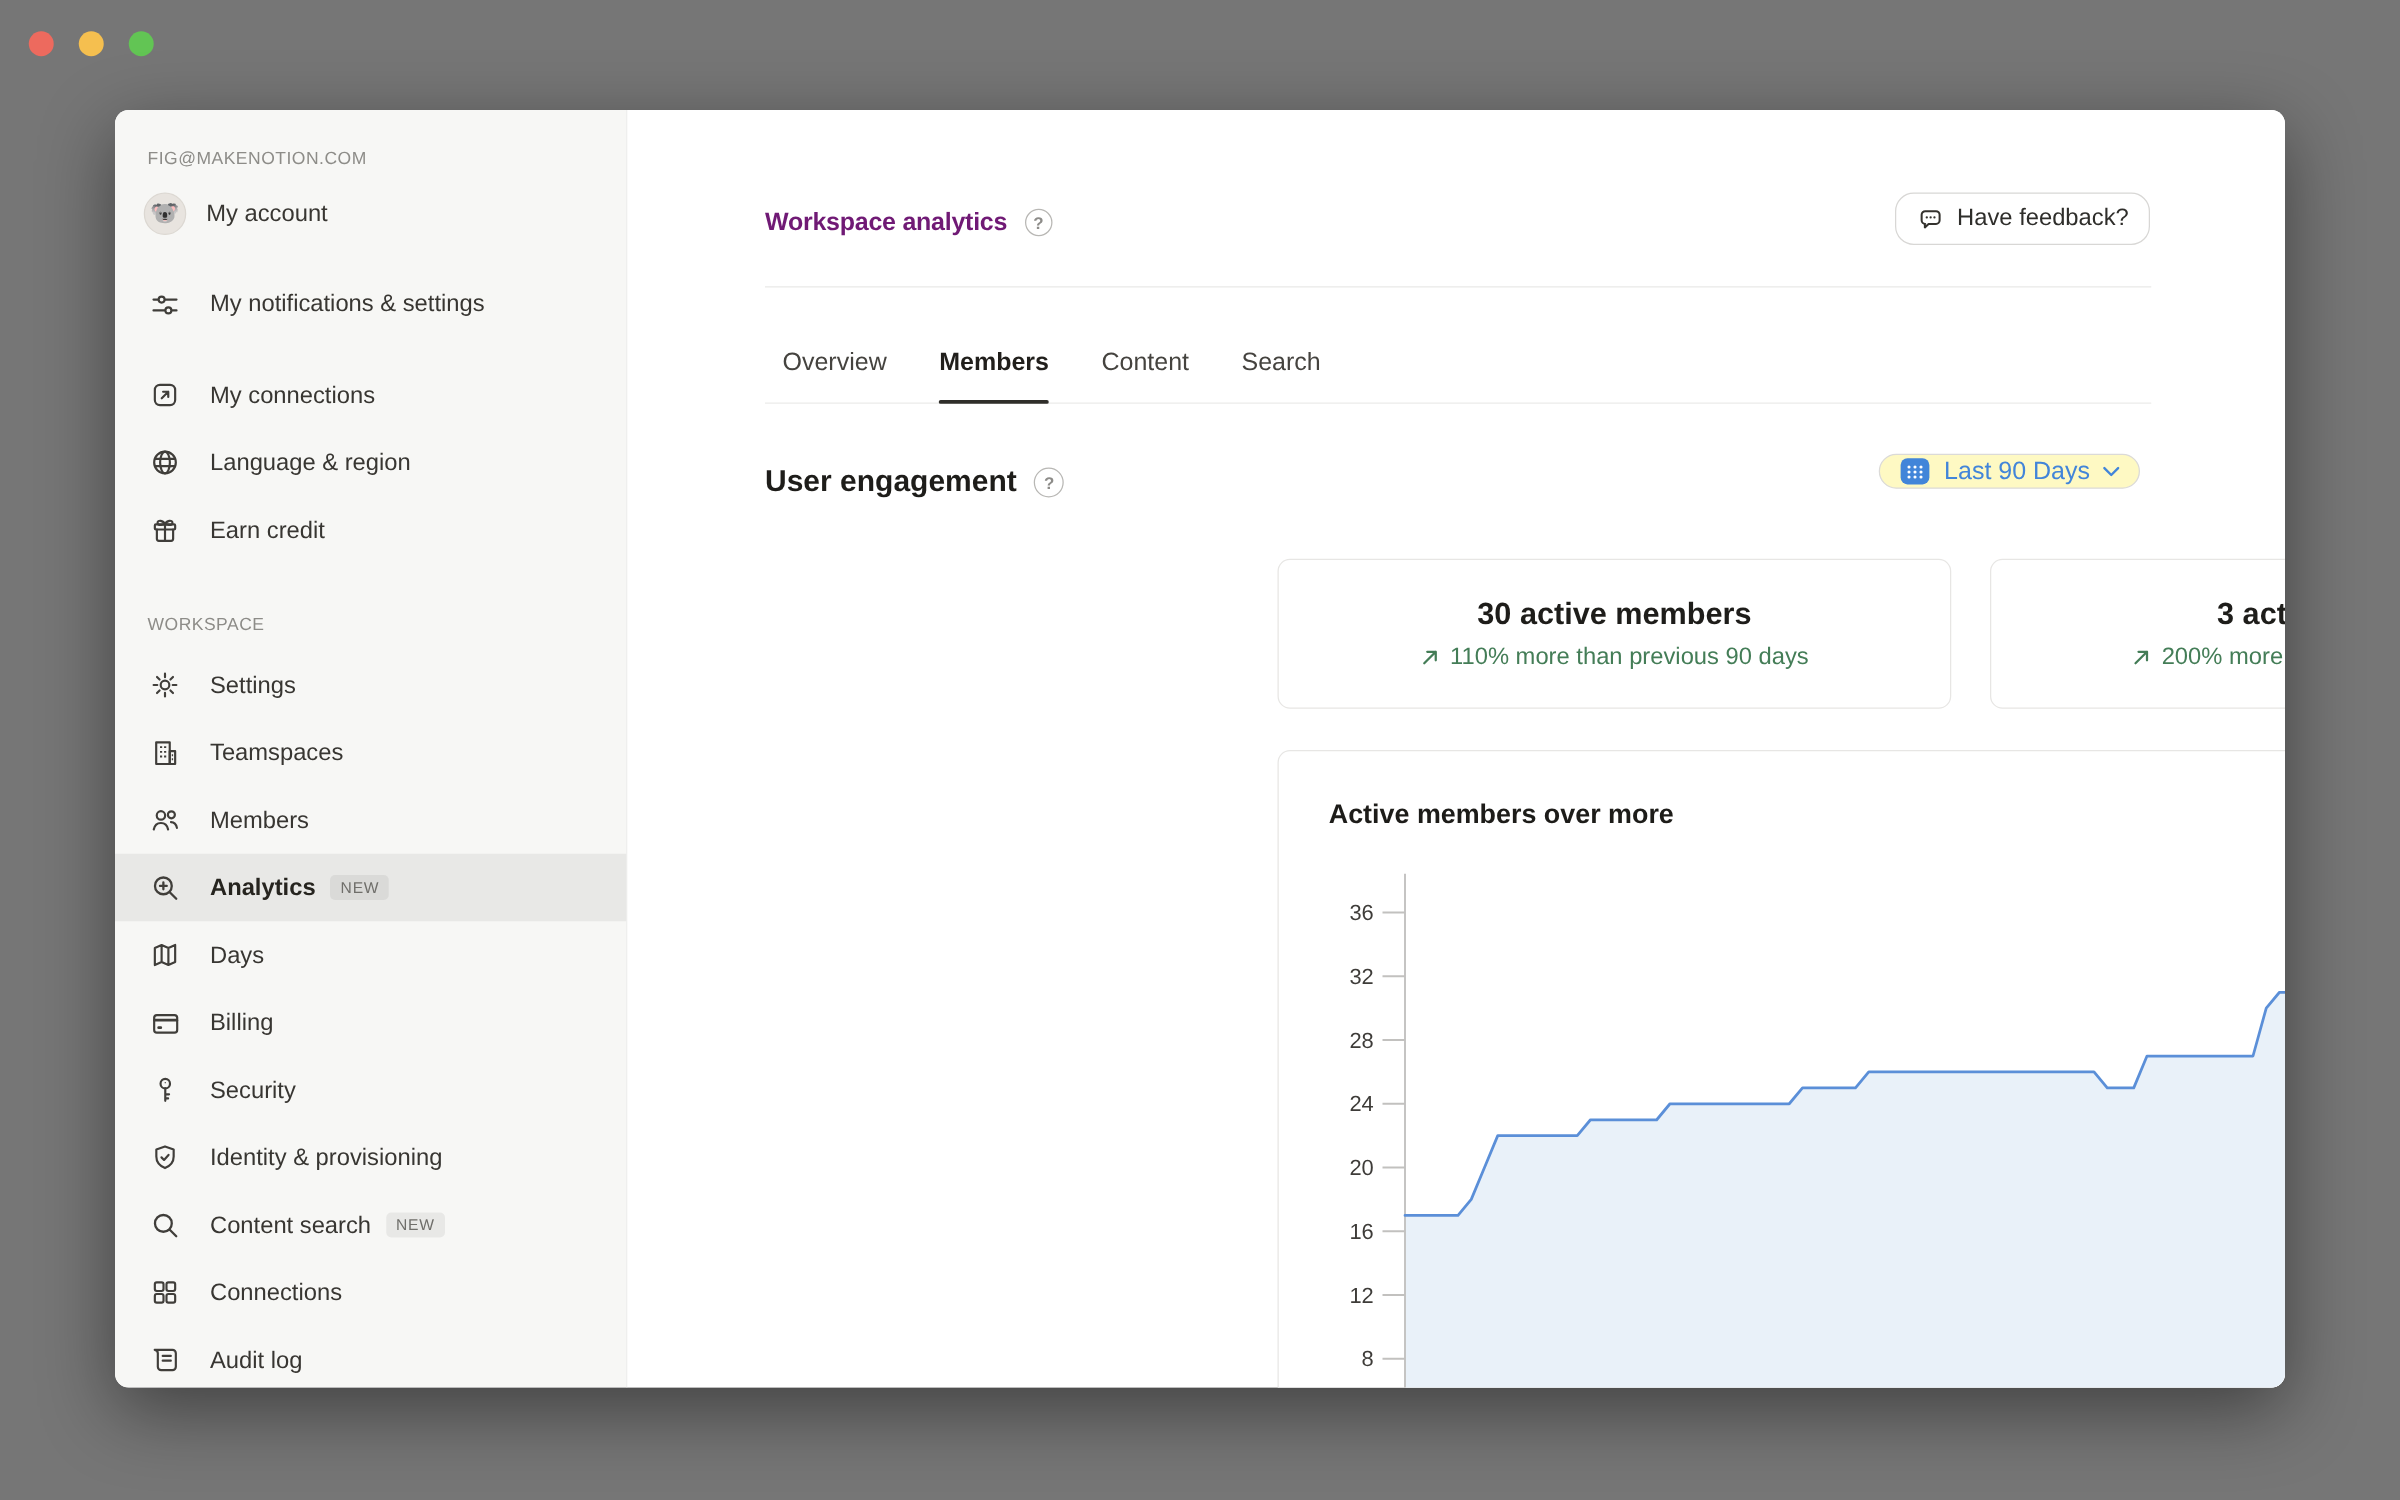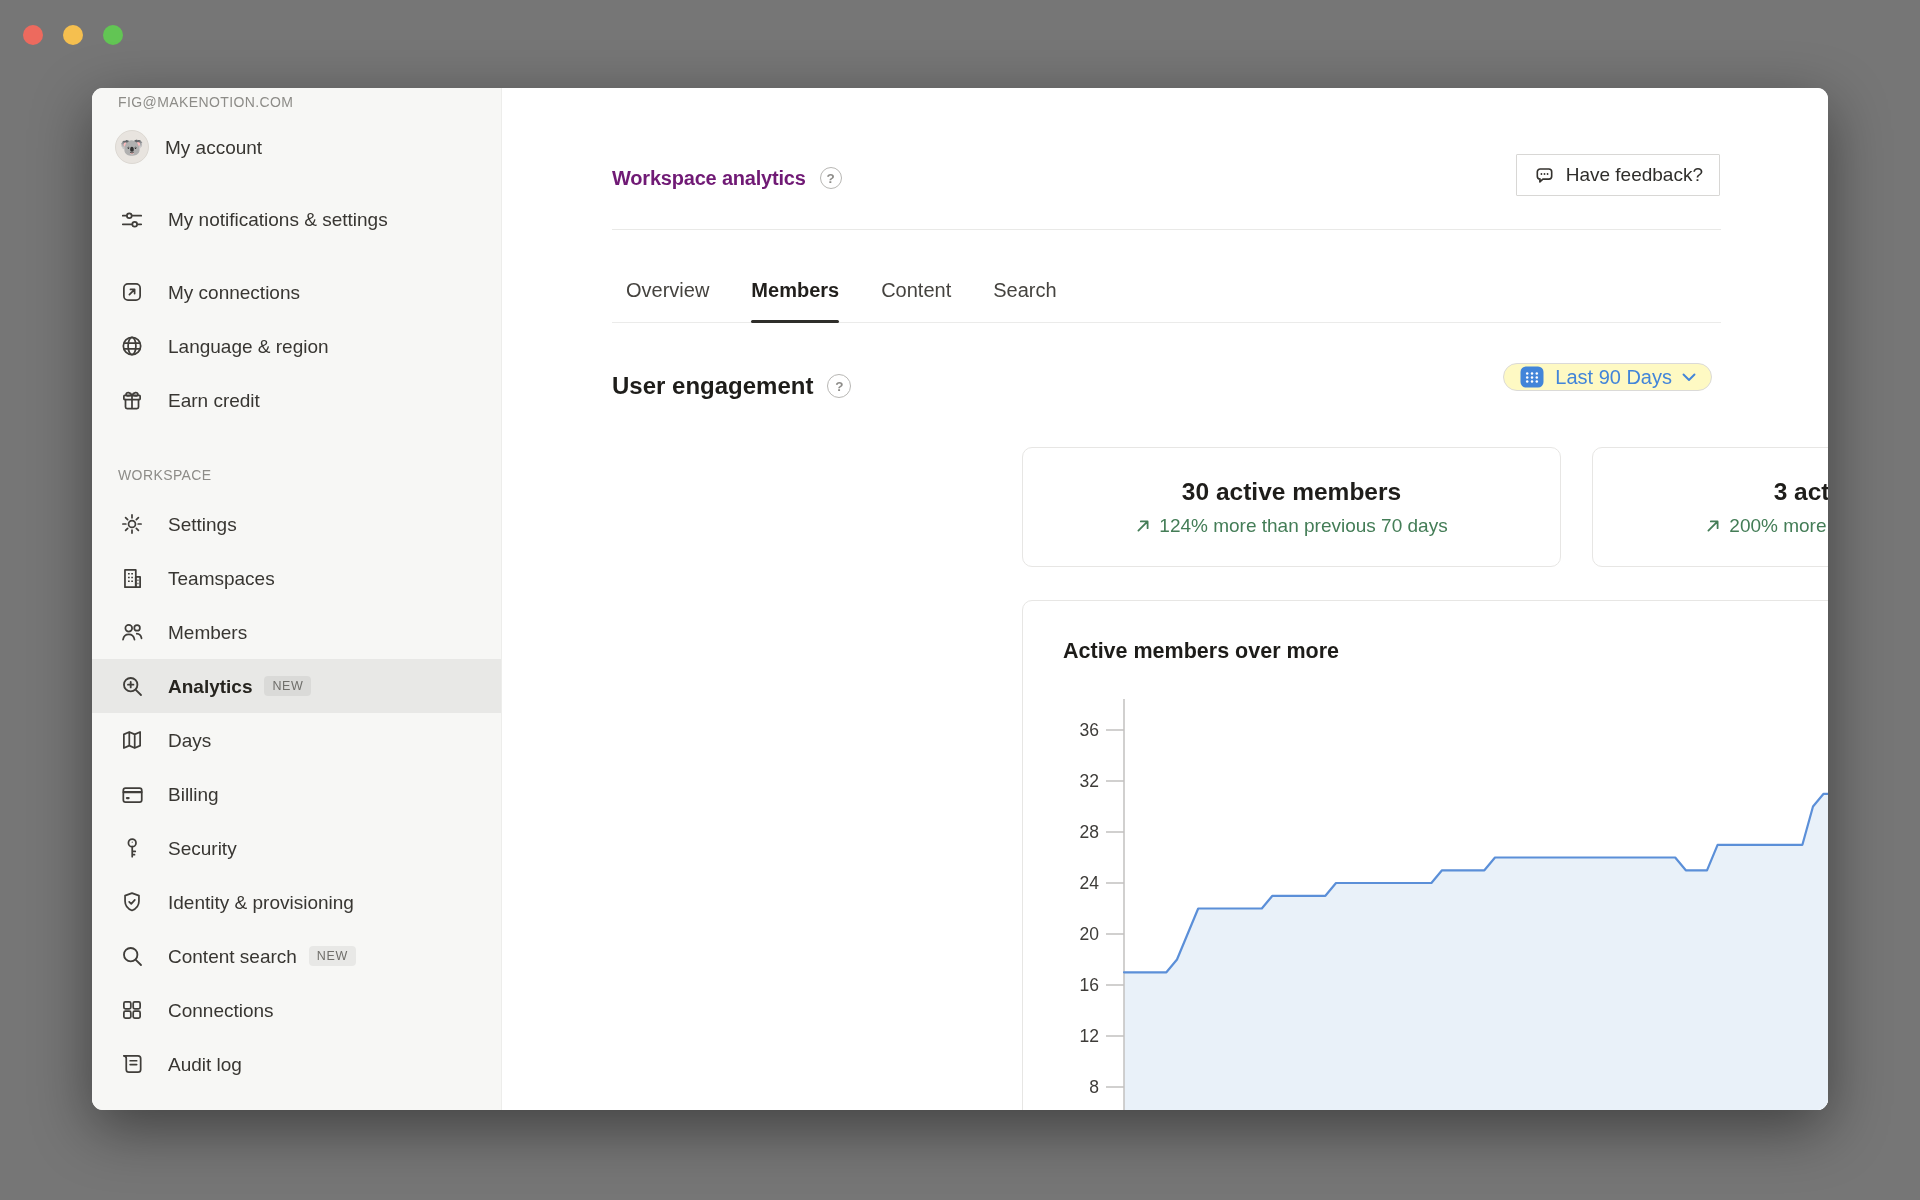--- a/index.html
+++ b/index.html
@@ -20,21 +20,21 @@
   .window {
     position:absolute; left:92px; top:88px; width:1736px; height:1022px;
     background:#ffffff; border-radius:11px; overflow:hidden;
     box-shadow:0 18px 60px rgba(0,0,0,.45);
     display:flex;
   }
 
   
   .sidebar {
     width:410px; height:100%; background:#f7f7f5; flex:0 0 410px;
-    border-right:1px solid #ededeb;
+    padding-top:24px; border-right:1px solid #ededeb;
   }
   .side-email {
     height:28px; margin-bottom:4px; padding-left:26px;
     display:flex; align-items:center;
     font-size:14px; font-weight:500; letter-spacing:.4px; color:#8d8c88;
   }
   .ws-label {
     margin-top:36px; height:24px; margin-bottom:10px; padding-left:26px;
     display:flex; align-items:center;
     font-size:14px; font-weight:500; letter-spacing:.4px; color:#8d8c88;
@@ -69,21 +69,21 @@
   }
   .page-title { font-size:20px; font-weight:700; color:#701a75; letter-spacing:-.2px; }
   .help-circle {
     width:22px; height:22px; border-radius:50%; border:1.5px solid #b8b7b4;
     color:#8d8c89; font-size:13.5px; font-weight:600;
     display:flex; align-items:center; justify-content:center; cursor:pointer;
   }
   .feedback-btn {
     position:absolute; right:108px; top:66px; height:42px;
     display:flex; align-items:center; gap:10px; padding:0 16px;
-    border:1px solid #d8d7d5; border-radius:1px; background:#fff;
+    border:1px solid #d8d7d5; border-radius:15px; background:#fff;
     font-size:19px; font-weight:500; color:#2f2e2b; cursor:pointer;
   }
   .divider { position:absolute; left:110px; right:107px; top:141px; height:1px; background:#e9e9e7; }
 
   .tabs {
     position:absolute; left:110px; right:107px; top:170px; height:65px;
     display:flex; gap:42px; padding-left:14px; align-items:stretch;
     border-bottom:1px solid #ebebea;
   }
   .tab { display:flex; align-items:center; font-size:20px; color:#45433f; position:relative; cursor:pointer; }
@@ -366,21 +366,21 @@
 
     <div class="stat-cards">
       <div class="stat-card">
         <div class="stat-value">30 active members</div>
         <div class="stat-change">
           <span>
             <svg class="ic" width="16" height="16" viewBox="0 0 16 16" fill="none" stroke="#447d57" stroke-width="1.8" stroke-linecap="round" stroke-linejoin="round">
               <path d="M3.4 12.6L12.6 3.4 M5.8 3.4h6.8v6.8"></path>
             </svg>
           </span>
-          <span>124% more than previous 70 days</span>
+          <span>110% more than previous 90 days</span>
         </div>
       </div>
       <div class="stat-card">
         <div class="stat-value">3 active guests</div>
         <div class="stat-change">
           <span>
             <svg class="ic" width="16" height="16" viewBox="0 0 16 16" fill="none" stroke="#447d57" stroke-width="1.8" stroke-linecap="round" stroke-linejoin="round">
               <path d="M3.4 12.6L12.6 3.4 M5.8 3.4h6.8v6.8"></path>
             </svg>
           </span>

